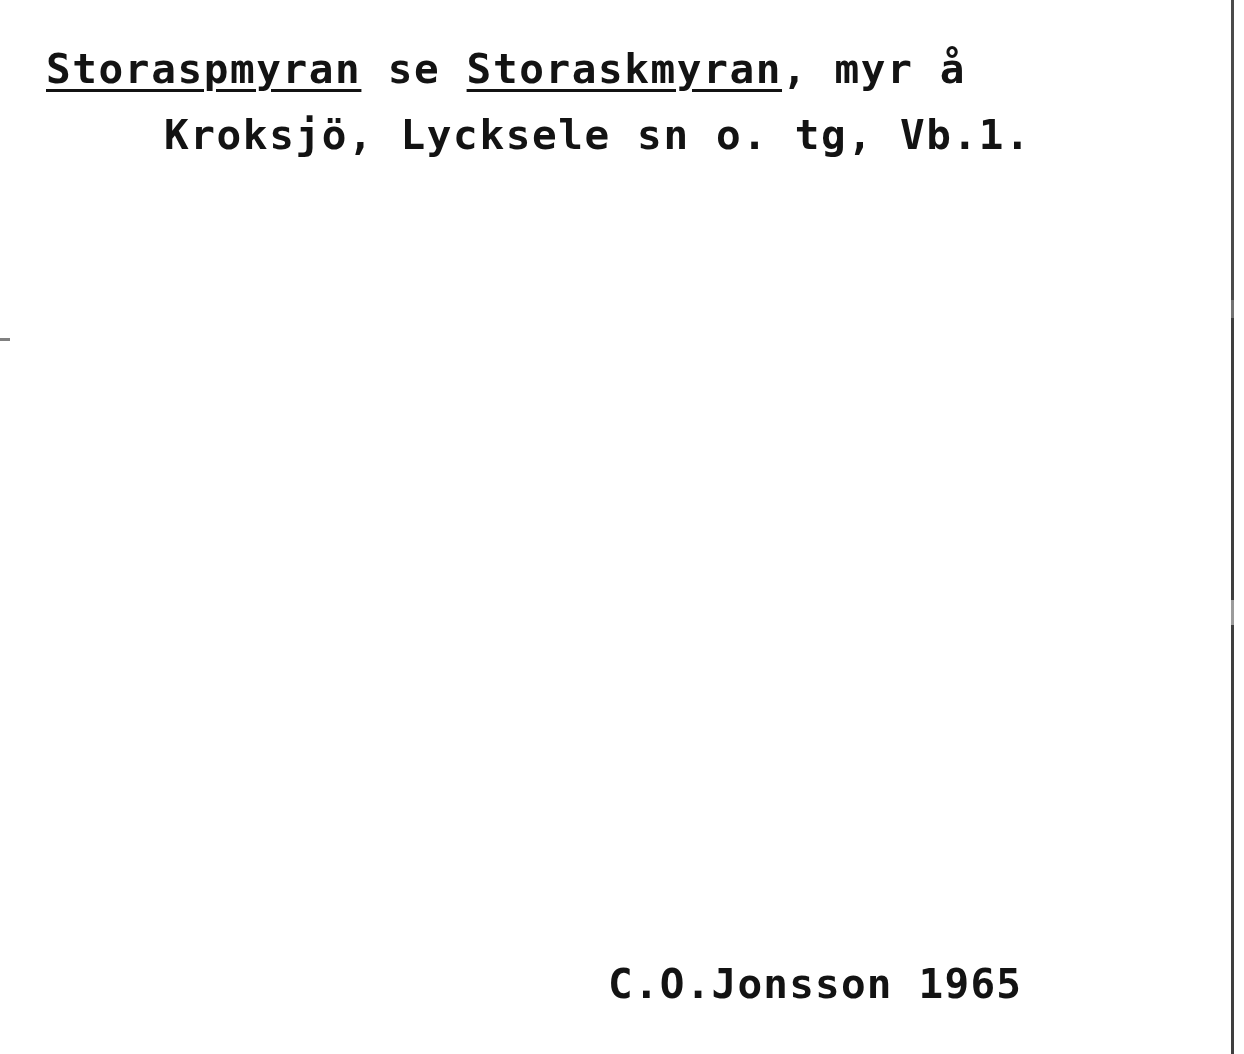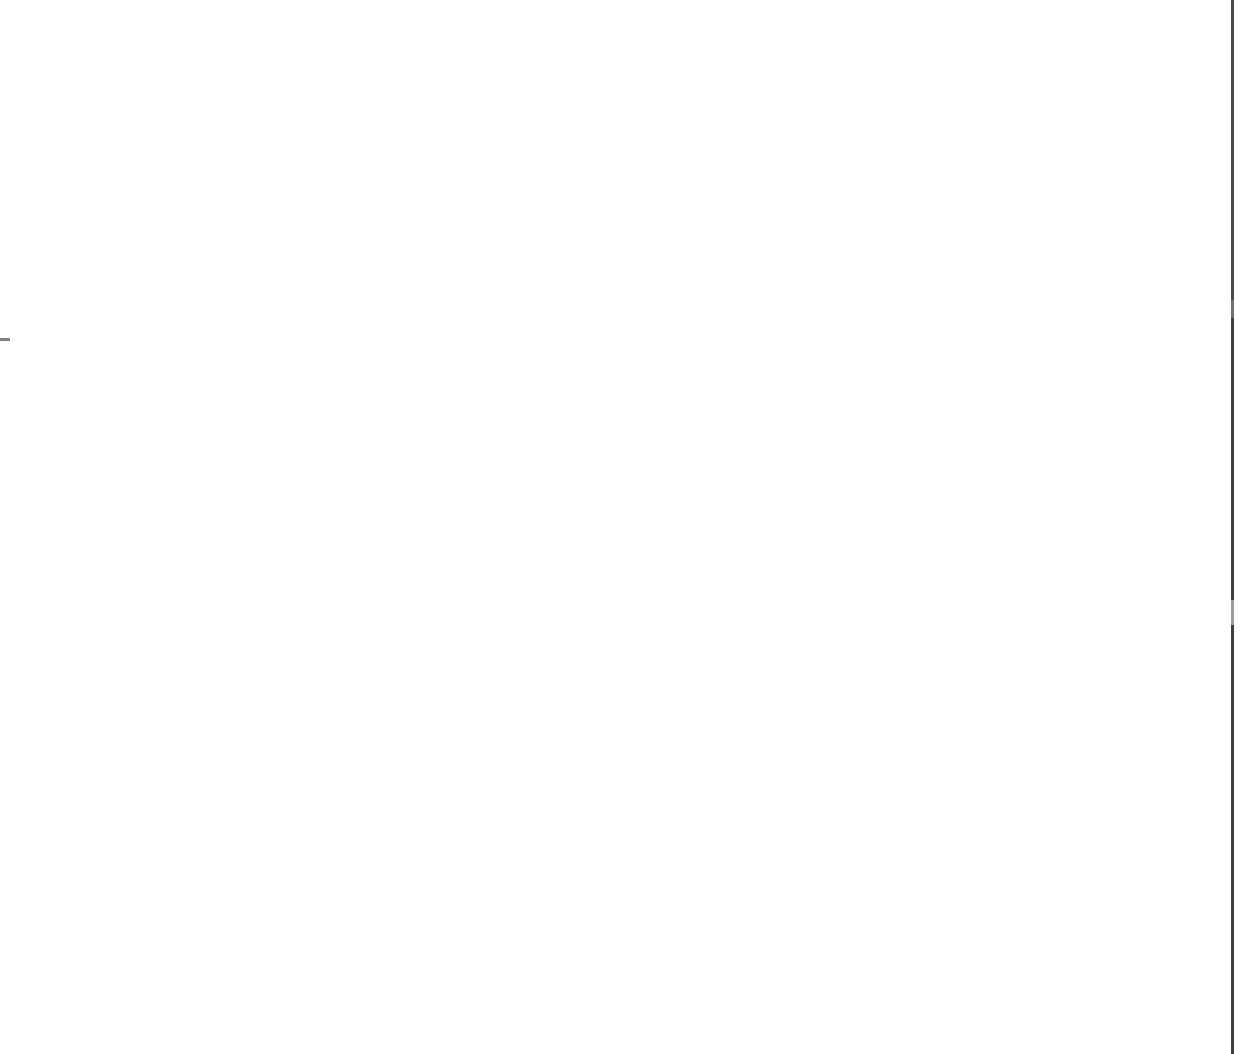--- a/index.html
+++ b/index.html
@@ -79,15 +79,20 @@
   }
 </style>
 </head>
 <body>
 
 <div id="card">
 
   <div class="edge-left"></div>
   <div class="edge-right"></div>
 
+  <div class="entry">
+    <div class="line"><span class="headword">Storaspmyran</span><span> </span><span>se</span><span> </span><span class="ref">Storaskmyran</span><span>, myr å</span></div>
+    <div class="line indent">Kroksjö, Lycksele sn o. tg, Vb.1.</div>
+  </div>
 
+  <div class="signature">C.O.Jonsson 1965</div>
 
 </div>
 
 </body></html>

